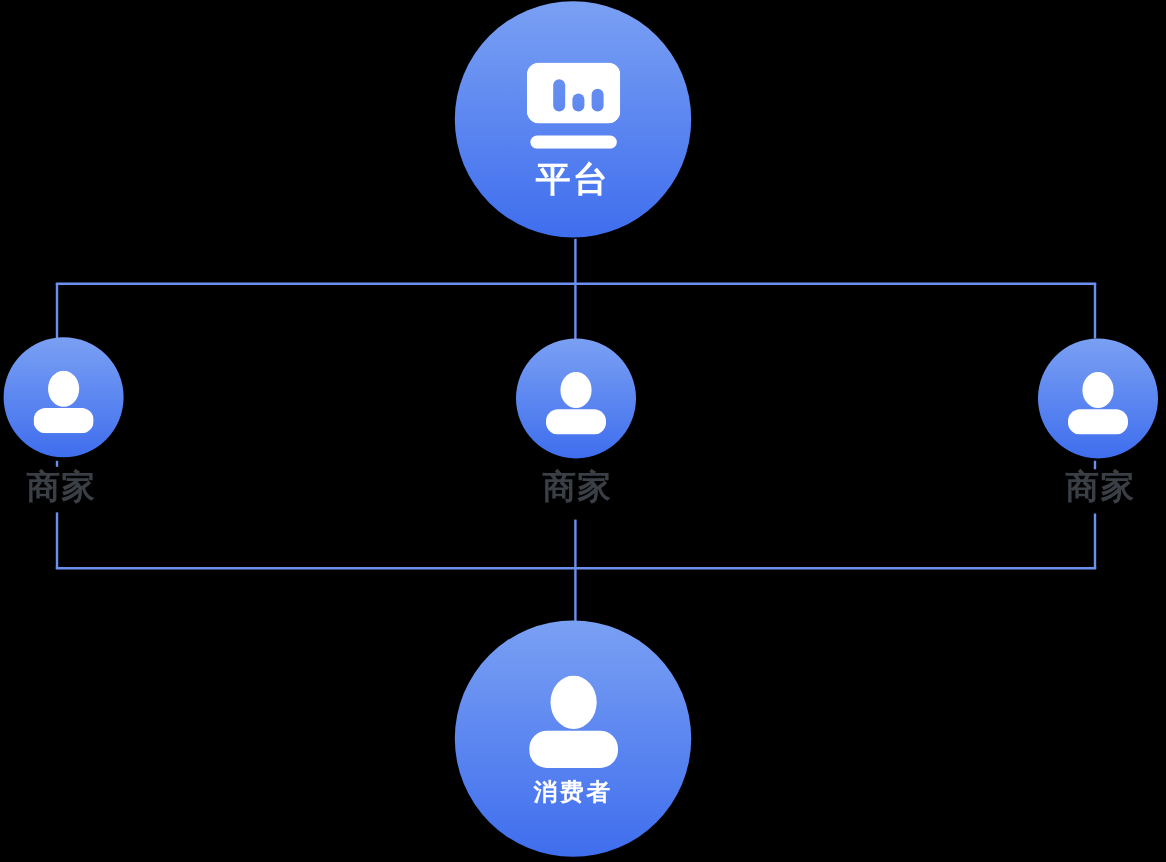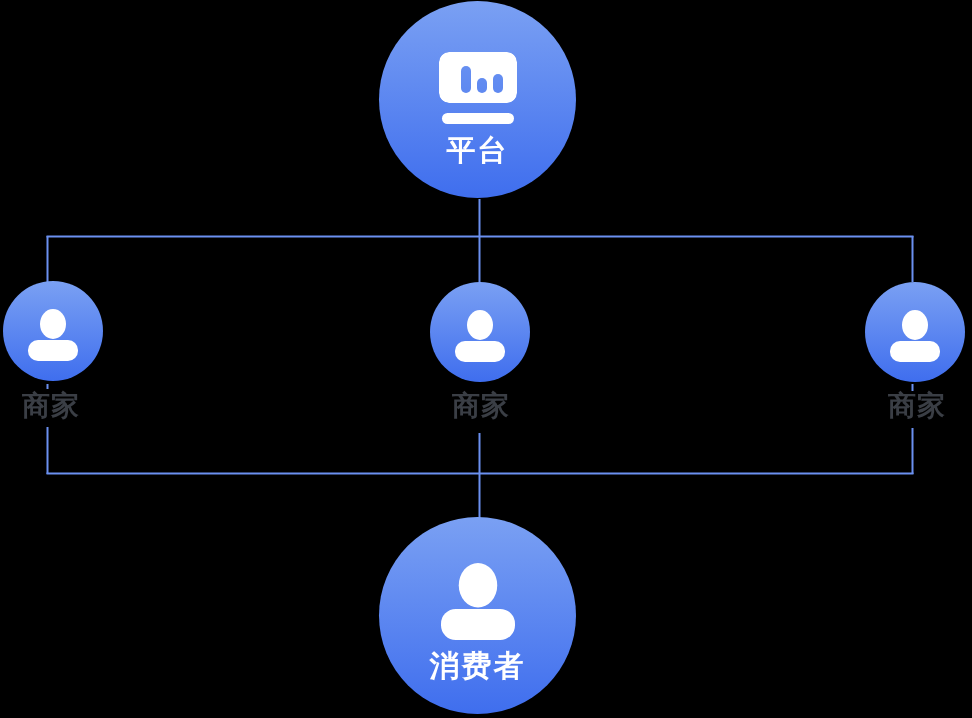--- a/index.html
+++ b/index.html
@@ -48,21 +48,21 @@
     position: absolute;
     left: 0;
     right: 0;
     text-align: center;
     color: var(--node-label-color, #FFFFFF);
     font-weight: 600;
     letter-spacing: 2px;
     line-height: 1;
   }
   .platform-label   { top: 135px; font-size: 29px; }
-  .consumer-label   { top: 134px; font-size: 30px; }
+  .consumer-label   { top: 134px; font-size: 20px; }
   .merchant-label {
     position: absolute;
     width: 130px;
     text-align: center;
     color: var(--merchant-label-color, #3A3E45);
     font-size: 28px;
     font-weight: 600;
     letter-spacing: 1px;
     line-height: 1;
   }

